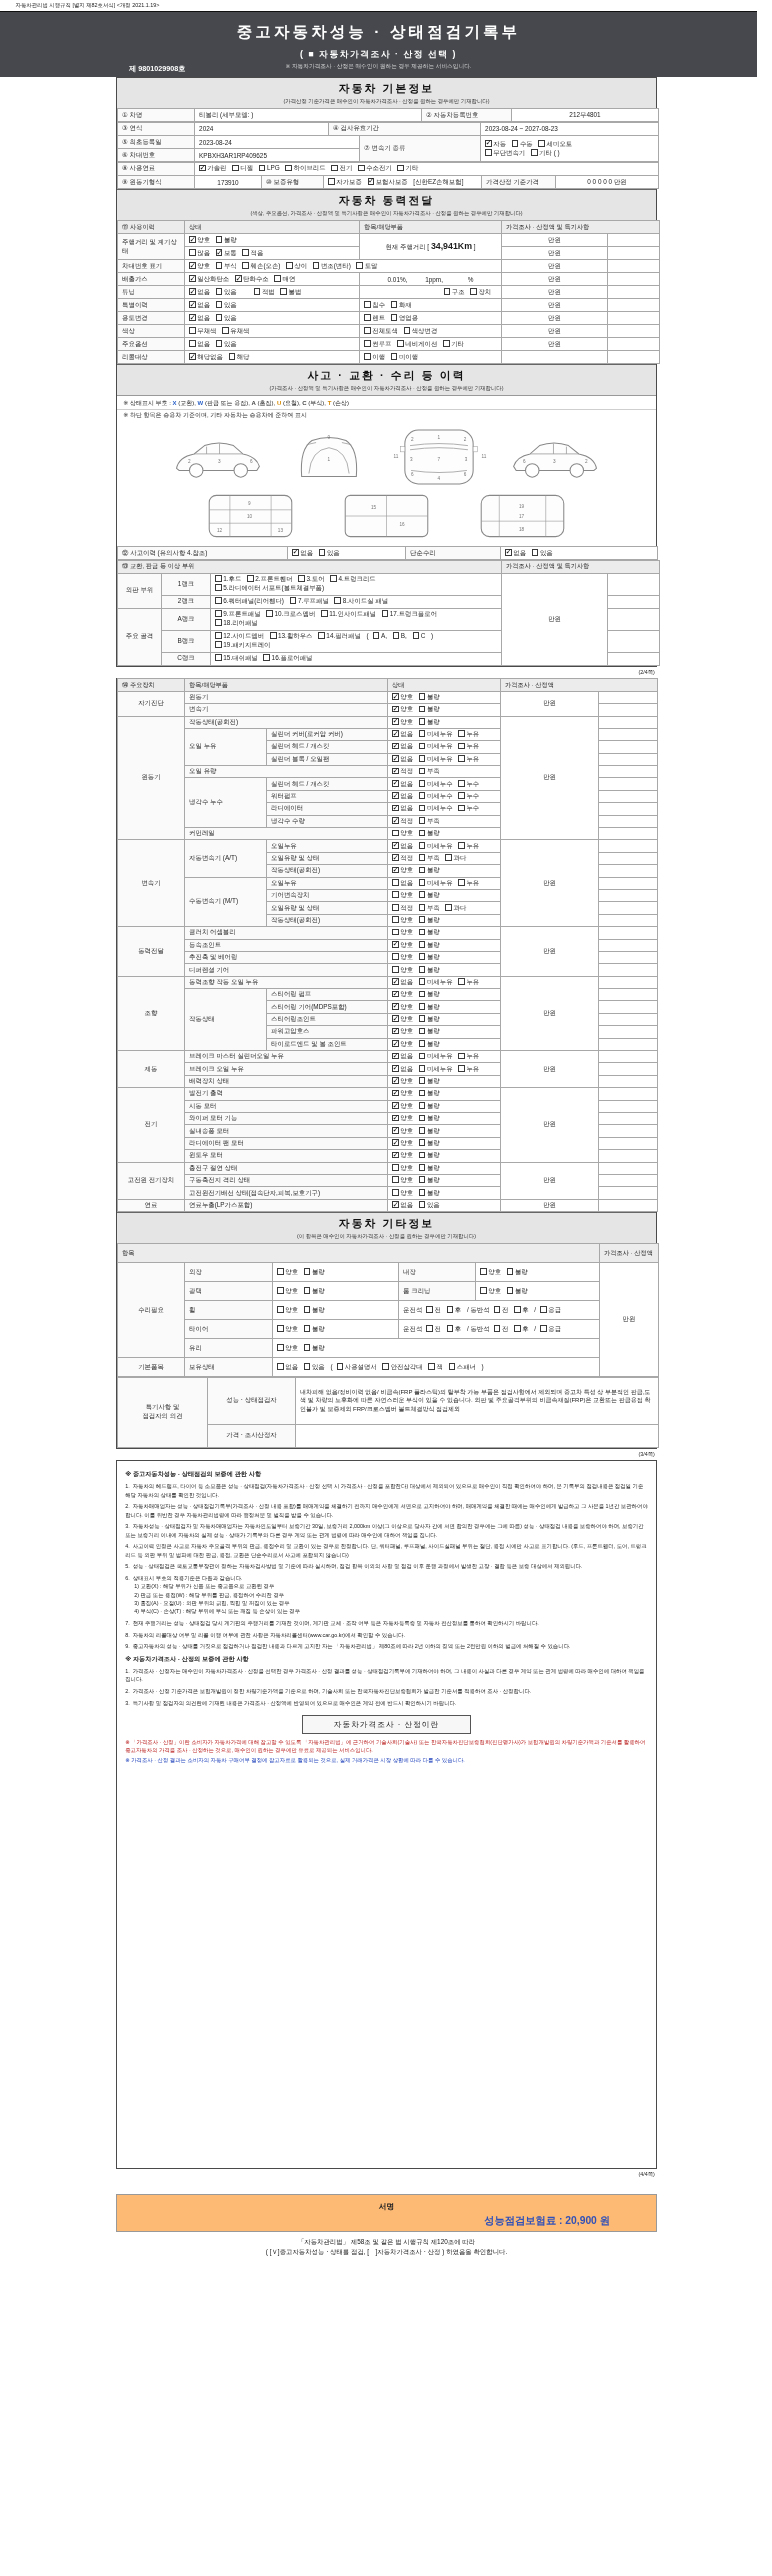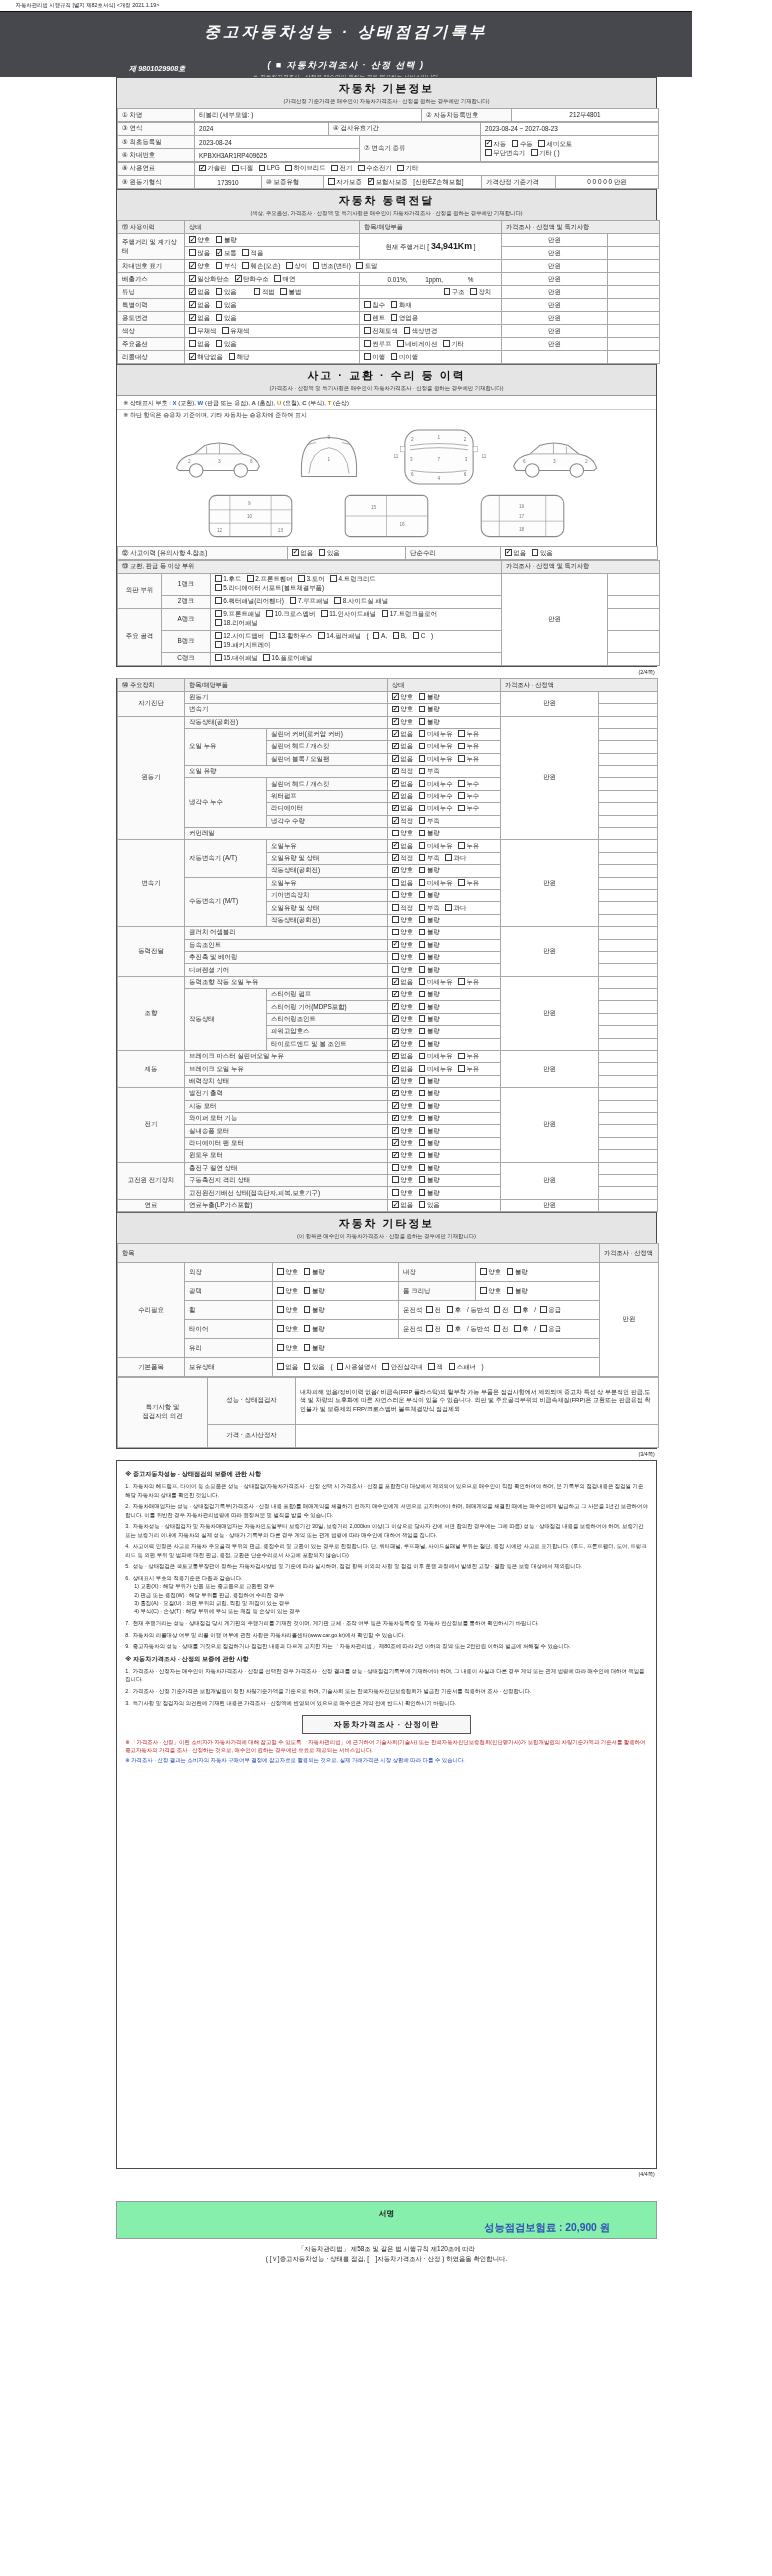--- a/index.html
+++ b/index.html
@@ -1,22 +1,22 @@
 <!DOCTYPE html>
 <html style="font-size:8.2px"><head>
 <meta charset="utf-8">
 <style>
   * { box-sizing: border-box; margin:0; padding:0; }
   html,body { width:773px; height:2576px; background:#ffffff; font-family:"Liberation Sans","DejaVu Sans",sans-serif; position:relative; overflow:hidden; color:#1c1c1c; }
 
   .form-ref { position:absolute; top:1.5px; left:15.5px; font-size:5.4px; color:#222; }
 
-  .band { position:absolute; top:11.3px; left:0; width:692px; height:66px; background:#46484d; border-top:1.5px solid #101010;font-style:italic; }
+  .band { position:absolute; top:11.3px; left:0; width:757px; height:66px; background:#46484d; border-top:1.5px solid #101010; }
   .band .title { text-align:center; color:#fff; font-size:15.5px; font-weight:bold; letter-spacing:3.1px; margin-top:9.3px; }
-  .band .subtitle { text-align:center; color:#fff; font-size:8.8px; font-weight:bold; letter-spacing:1.5px; margin-top:17px; }
+  .band .subtitle { text-align:center; color:#fff; font-size:8.8px; font-weight:bold; letter-spacing:1.5px; margin-top:6px; }
   .band .service-note { text-align:center; color:#d8d8d8; font-size:5.7px; margin-top:2.1px; }
   .doc-no { position:absolute; left:129px; bottom:3.1px; color:#fff; font-size:7.2px; font-weight:bold; }
 
   .doc { position:absolute; left:116px; top:77px; width:541px; }
   .page { border:1.5px solid #4a4a4a; background:#fff; }
   .page-gap { height:11.3px; font-size:5.4px; text-align:right; padding:2.1px 2.1px 0 0; color:#222; }
 
   .sechead { background:#e5e5e5; border-bottom:0.5px solid #999; text-align:center; padding:4.1px 0 3.1px; }
   .sec-title { font-size:10.8px; font-weight:bold; letter-spacing:2.1px; color:#111; }
   .sec-note { font-size:5.4px; color:#333; margin-top:1.5px; }
@@ -52,36 +52,36 @@
 
   .final-row { border-top:1px solid #666; padding:4.1px 5.2px 3.1px; text-align:center; }
   .final-label { font-size:8.8px; font-weight:bold; letter-spacing:0.5px; }
   .final-box { display:inline-block; border:0.5px solid #666; background:#f4f4f4; padding:2.1px 9.3px; font-size:7.7px; font-weight:bold; margin-left:7.2px; letter-spacing:2.1px; }
   .final-note { font-size:5.4px; margin-top:3.1px; }
 
   .notice-body { padding:5.2px 8.2px 7.2px; min-height:707px; }
   .notice-sec-title { font-size:6.2px; font-weight:bold; margin:4.1px 0 3.1px; }
   .nitem { font-size:5.4px; line-height:8.2px; margin-bottom:3.6px; white-space:pre-wrap; color:#222; }
   .notice-boxwrap { text-align:center; margin:8.2px 0 5.2px; }
-  .notice-box { display:inline-block; border:1px solid #555; padding:3.6px 31px; font-size:7.7px; font-weight:bold; letter-spacing:1px; background:#f7f7f7; }
+  .notice-box { display:inline-block; border:1px solid #555; padding:3.6px 31px; font-size:7.7px; font-weight:normal; letter-spacing:1px; background:#f7f7f7; }
   .nnote { font-size:5.4px; line-height:7.7px; margin-bottom:2.6px; }
   .nnote.red { color:#bb2222; }
   .nnote.blue { color:#2244bb; }
 
   .photos-title { text-align:center; font-size:7.7px; font-weight:bold; letter-spacing:1.5px; padding:3.6px 0; border-bottom:0.5px solid #bbb; }
   .photo-stack { padding:5.2px 0 6.2px; display:flex; flex-direction:column; align-items:center; gap:4.1px; }
   .photo { width:278px; }
   .photo1 { height:98px;
     background: linear-gradient(180deg, rgba(255,255,255,.10), rgba(0,0,0,.38)),
                 radial-gradient(ellipse 62% 58% at 50% 42%, #97a2ad 0%, #5d6873 45%, #2a323c 78%, #171d24 100%); }
   .photo2 { height:90px;
     background: radial-gradient(ellipse 30% 30% at 47% 50%, #ececea 0%, #d9d9d6 58%, rgba(0,0,0,0) 60%),
                 linear-gradient(180deg, #3c3c3e 0%, #59554e 20%, #8a8274 45%, #a79a80 62%, #7d6f55 82%, #6a5c45 100%); }
 
-  .sign-band { border:0.5px solid #999; background:#86efac; height:38px; margin-top:21px; position:relative; }
+  .sign-band { border:0.5px solid #999; background:#fdba74; height:38px; margin-top:14px; position:relative; }
   .sign-label { text-align:center; font-size:7.7px; font-weight:bold; padding-top:6.2px; color:#222; }
   .insurance { position:absolute; right:46px; top:18.5px; font-size:10.3px; font-weight:bold; color:#3151b7; }
 
   .footer { text-align:center; font-size:6.4px; margin-top:4.1px; line-height:10.3px; color:#111; }
 </style>
 </head>
 <body>
 
 <div class="form-ref">자동차관리법 시행규칙 [별지 제82호서식] &lt;개정 2021.1.19&gt;</div>
 

